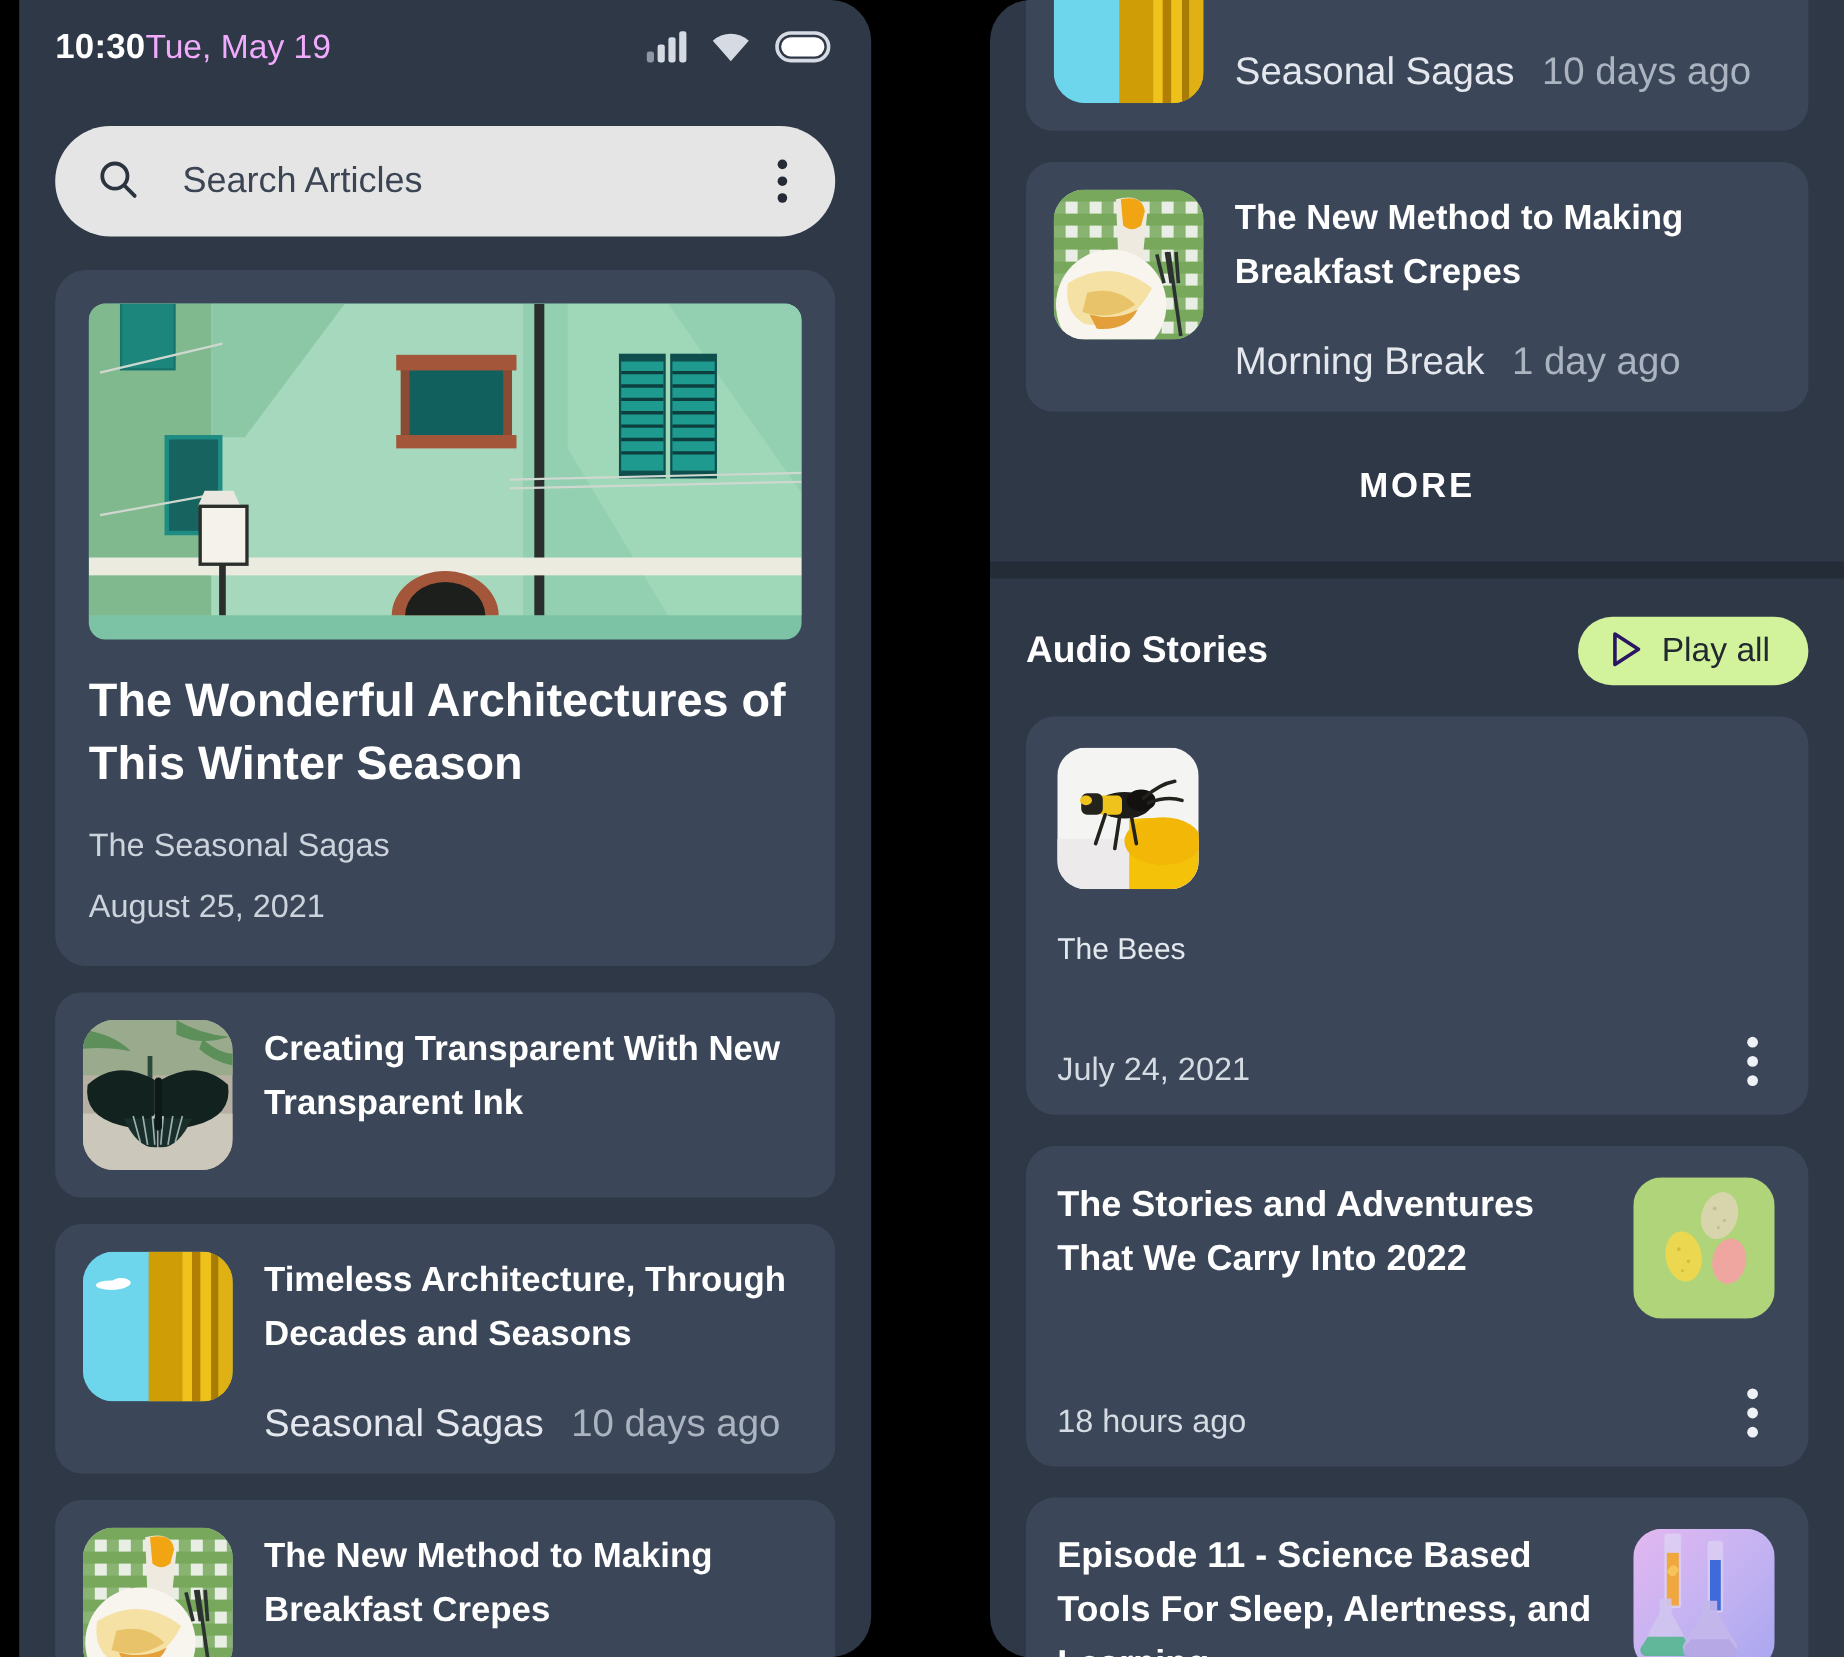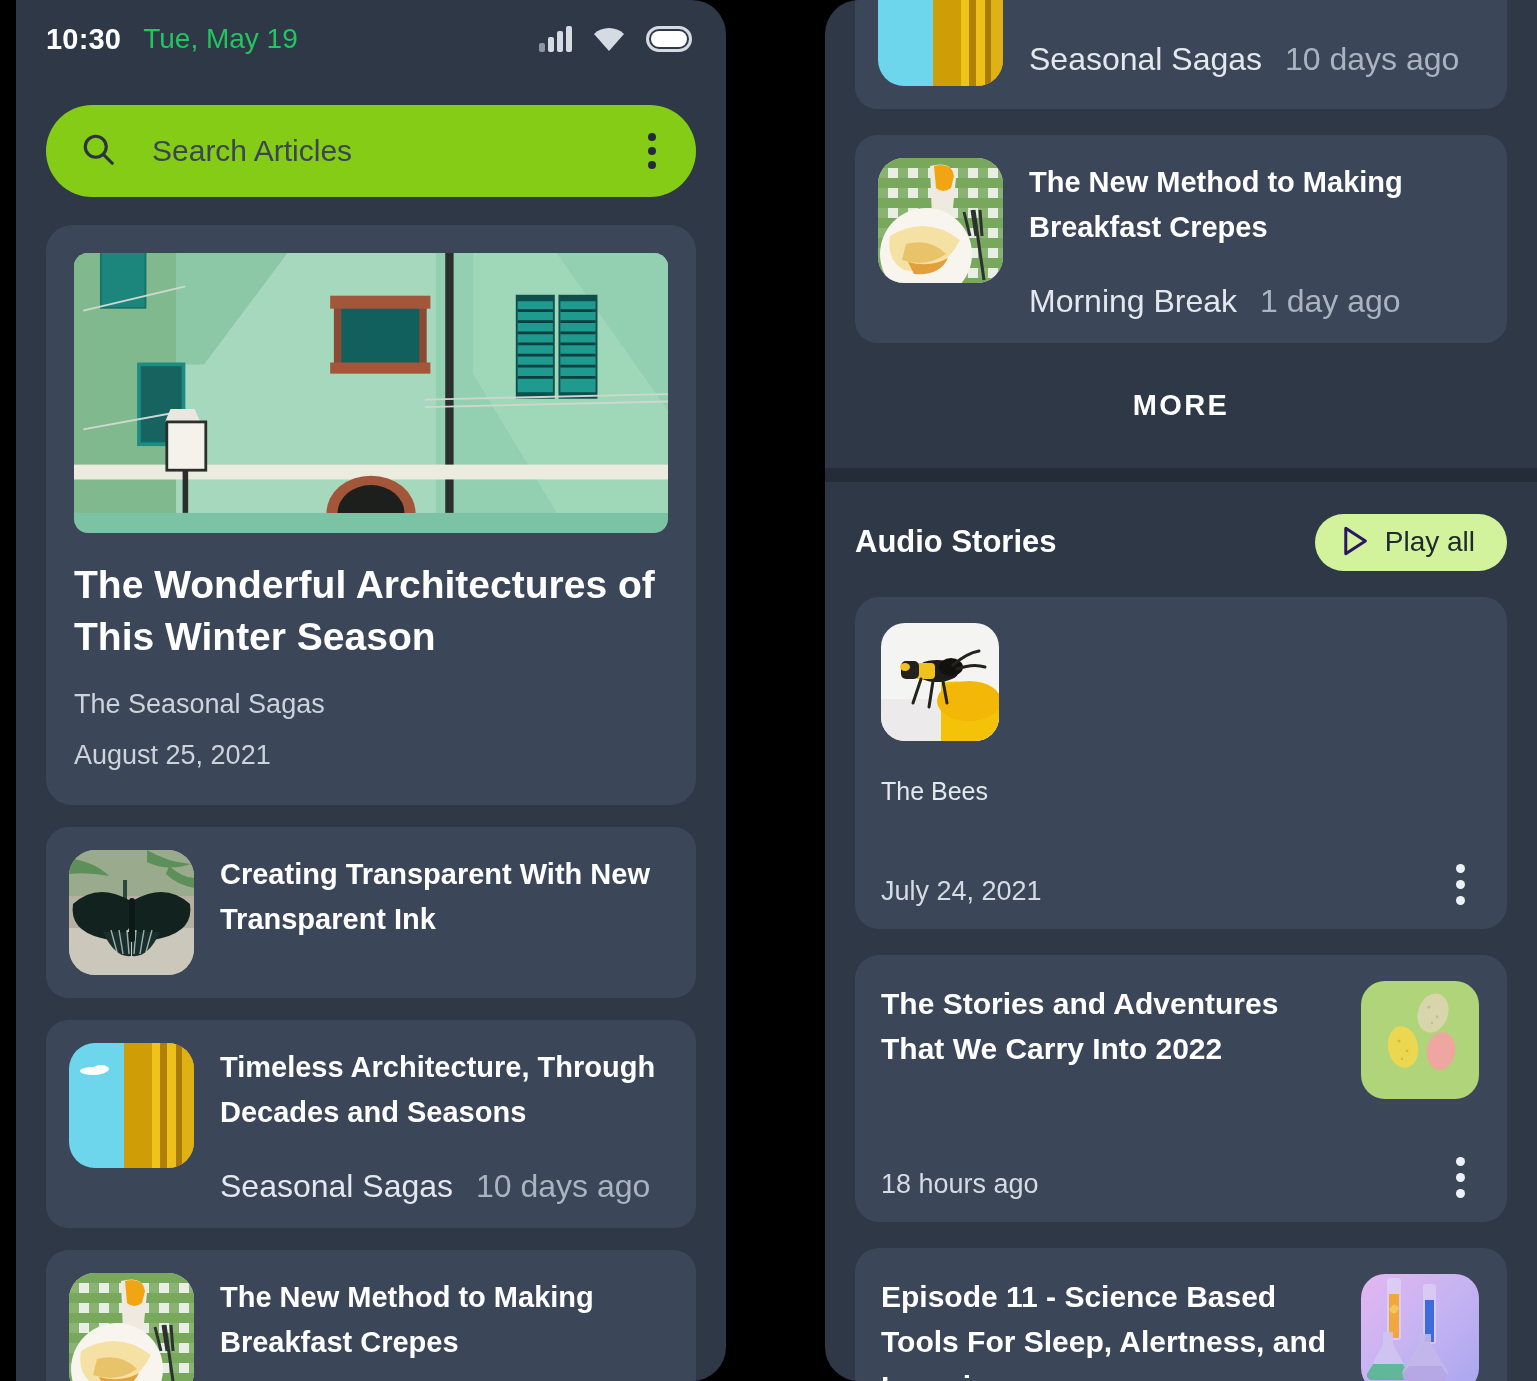--- a/index.html
+++ b/index.html
@@ -28,42 +28,42 @@
     border-bottom-left-radius: 34px;
     overflow: hidden;
   }
 
   
   .statusbar {
     display: flex; align-items: center;
     height: 78px; padding: 0 34px 0 30px;
   }
   .sb-time { color: #ffffff; font-size: 29px; font-weight: bold; letter-spacing: .2px; }
-  .sb-date { color: #22c55e; font-size: 28px; margin-left: 22px; }
+  .sb-date { color: #f0abfc; font-size: 28px; }
   .sb-right { margin-left: auto; display: flex; align-items: center; gap: 20px; }
   .ico-signal { display: flex; align-items: flex-end; gap: 3px; height: 26px; }
   .ico-signal i { display: block; width: 6px; background: #d6dbe3; border-radius: 2px; }
   .ico-signal i:nth-child(1){ height: 9px; background:#8d96a3; }
   .ico-signal i:nth-child(2){ height: 15px; }
   .ico-signal i:nth-child(3){ height: 21px; }
   .ico-signal i:nth-child(4){ height: 26px; }
   .ico-wifi svg { display:block; }
   .ico-battery {
     width: 46px; height: 26px; border: 3px solid #d6dbe3; border-radius: 13px;
     position: relative;
   }
   .ico-battery::after {
     content:""; position:absolute; left:2px; top:2px; right:2px; bottom:2px;
     background:#ffffff; border-radius:9px;
   }
 
   
   .searchbar {
     margin: 27px 30px 0 30px;
-    height: 92px; background: #84cc16; border-radius: 46px;
+    height: 92px; background: #e5e5e5; border-radius: 46px;
     display: flex; align-items: center; padding: 0 30px 0 34px;
   }
   .search-icon { flex: none; }
   .search-placeholder {
     margin-left: 36px; color: #3b4554; font-size: 30px; flex: 1;
   }
   .kebab-dark { display:flex; flex-direction:column; gap:6px; padding: 6px 10px; }
   .kebab-dark span { width: 8px; height: 8px; border-radius: 50%; background:#242b36; display:block; }
 
   

